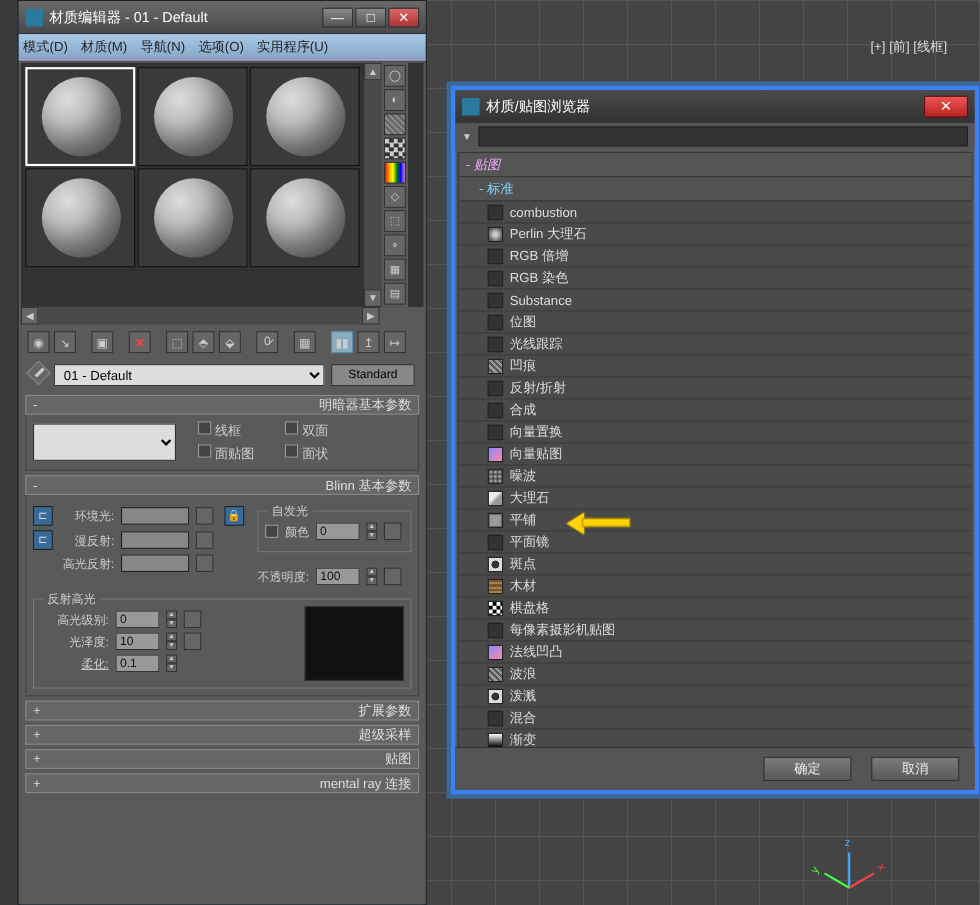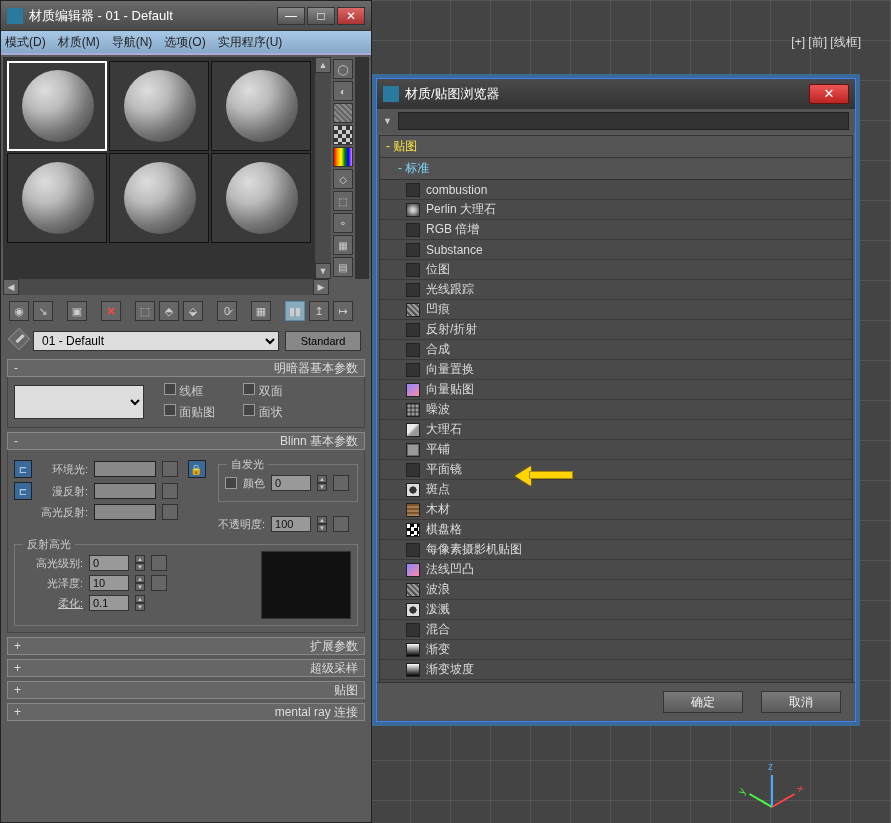--- a/index.html
+++ b/index.html
@@ -5,21 +5,21 @@
 * { margin: 0; padding: 0; box-sizing: border-box; font-family: "Microsoft YaHei", SimSun, sans-serif; font-size: 12px; }
 body { background: #3a3a3a; width: 891px; height: 823px; overflow: hidden; position: relative; color: #ccc; }
 
 
 .viewport-bg { position: absolute; top: 0; left: 370px; right: 0; bottom: 0; background: #444;
   background-image: linear-gradient(#555 1px, transparent 1px), linear-gradient(90deg, #555 1px, transparent 1px);
   background-size: 40px 40px; }
 .viewport-label { position: absolute; top: 34px; right: 30px; color: #ddd; font-size: 12px; }
 
 
-.mat-editor { position: absolute; top: 0; left: 0; width: 372px; height: 823px; background: #0c4a6e; border: 1px solid #222; }
+.mat-editor { position: absolute; top: 0; left: 16px; width: 372px; height: 823px; background: #0c4a6e; border: 1px solid #222; }
 
 
 .titlebar { height: 30px; background: linear-gradient(#6a6a6a, #4a4a4a); display: flex; align-items: center; padding: 0 6px; border-bottom: 1px solid #333; }
 .titlebar .icon { width: 16px; height: 16px; background: #2a7aa0; margin-right: 6px; }
 .titlebar .title { flex: 1; color: #fff; font-size: 13px; }
 .win-controls { display: flex; gap: 2px; }
 .win-btn { width: 28px; height: 18px; background: linear-gradient(#888, #555); border: 1px solid #333; color: #fff; display: flex; align-items: center; justify-content: center; font-size: 12px; cursor: pointer; }
 .win-btn.close { background: linear-gradient(#d66, #a33); }
 
 
@@ -77,28 +77,28 @@
 .spinner { width: 40px; height: 16px; background: #999; border: 1px solid #333; color: #111; padding: 0 3px; font-size: 11px; display: inline-flex; align-items: center; }
 .spin-btns { display: inline-flex; flex-direction: column; width: 10px; }
 .spin-btns div { height: 8px; width: 10px; background: #666; border: 1px solid #333; font-size: 6px; line-height: 6px; text-align: center; cursor: pointer; }
 .checkbox { width: 12px; height: 12px; border: 1px solid #999; background: #444; display: inline-block; cursor: pointer; }
 .combo { height: 18px; background: #ddd; border: 1px solid #333; color: #000; padding: 16px 3px; font-size: 11px; }
 .group-box { border: 1px solid #777; padding: 6px; position: relative; margin-top: 8px; }
 .group-box > .legend { position: absolute; top: -8px; left: 8px; background: #5a5a5a; padding: 0 4px; color: #ccc; font-size: 11px; }
 .preview-box { width: 90px; height: 68px; background: #111; border: 1px solid #333; }
 
 
-.browser { position: absolute; top: 78px; left: 376px; width: 480px; height: 644px; background: #5a5a5a; border: 1px solid #3b82f6; box-shadow: 0 0 0 4px #3a6a9a; }
+.browser { position: absolute; top: 78px; left: 410px; width: 480px; height: 644px; background: #5a5a5a; border: 4px solid #3b82f6; box-shadow: 0 0 0 4px #3a6a9a; }
 .browser .titlebar { background: linear-gradient(#4a4a4a,#333); }
 .browser .close-btn { width: 40px; height: 20px; background: linear-gradient(#e55,#b22); border: 1px solid #611; color: #fff; display: flex; align-items: center; justify-content: center; cursor: pointer; font-size: 13px; margin-left: auto; border-radius: 2px; }
 .browser-toolbar { height: 24px; background: #555; display: flex; align-items: center; padding: 0 6px; gap: 6px; }
 .browser-toolbar .tri { color: #ccc; font-size: 9px; cursor: pointer; }
 .search-box { flex: 1; height: 18px; background: #333; border: 1px solid #222; }
 .tree { height: 552px; overflow-y: auto; background: #4a4a4a; border: 1px solid #333; margin: 2px; }
-.tree-group-hdr { background: #555; color: #fde047; padding: 2px 6px; border-bottom: 1px solid #333; font-size: 12px; cursor: pointer; }
+.tree-group-hdr { background: #555; color: #f0abfc; padding: 2px 6px; border-bottom: 1px solid #333; font-size: 12px; cursor: pointer; font-style: italic; }
 .tree-subhdr { padding: 2px 18px; color: #7dd3fc; border-bottom: 1px solid #333; background: #525252; font-size: 12px; cursor: pointer; }
 .tree-item { display: flex; align-items: center; gap: 6px; padding: 2px 6px 2px 26px; border-bottom: 1px solid #3a3a3a; height: 20px; cursor: pointer; color:#ddd; }
 .map-ico { width: 14px; height: 14px; border: 1px solid #222; background: #333; flex-shrink: 0; }
 .map-ico.perlin { background: radial-gradient(#ccc 20%, #555 80%); }
 .map-ico.check2 { background: repeating-conic-gradient(#000 0deg 90deg,#fff 90deg 180deg); background-size: 7px 7px; }
 .map-ico.wood { background: repeating-linear-gradient(0deg,#a97c50 0,#a97c50 2px,#7a5530 2px,#7a5530 4px); }
 .map-ico.wave { background: repeating-linear-gradient(45deg,#999 0,#999 2px,#555 2px,#555 4px); }
 .map-ico.tile { background: linear-gradient(#999,#999); box-shadow: inset 0 0 0 1px #666; }
 .map-ico.marble { background: linear-gradient(135deg,#eee 40%,#999 60%); }
 .map-ico.noise { background: radial-gradient(#999 1px, #444 2px); background-size: 4px 4px; }
@@ -391,20 +391,24 @@
         <div class="tree-item">
           <div class="map-ico perlin"></div>
           <span>Perlin 大理石</span>
         </div>
         <div class="tree-item">
           <div class="map-ico "></div>
           <span>RGB 倍增</span>
         </div>
         <div class="tree-item">
           <div class="map-ico "></div>
+          <span>RGB 染色</span>
+        </div>
+        <div class="tree-item">
+          <div class="map-ico "></div>
           <span>Substance</span>
         </div>
         <div class="tree-item">
           <div class="map-ico "></div>
           <span>位图</span>
         </div>
         <div class="tree-item">
           <div class="map-ico "></div>
           <span>光线跟踪</span>
         </div>

